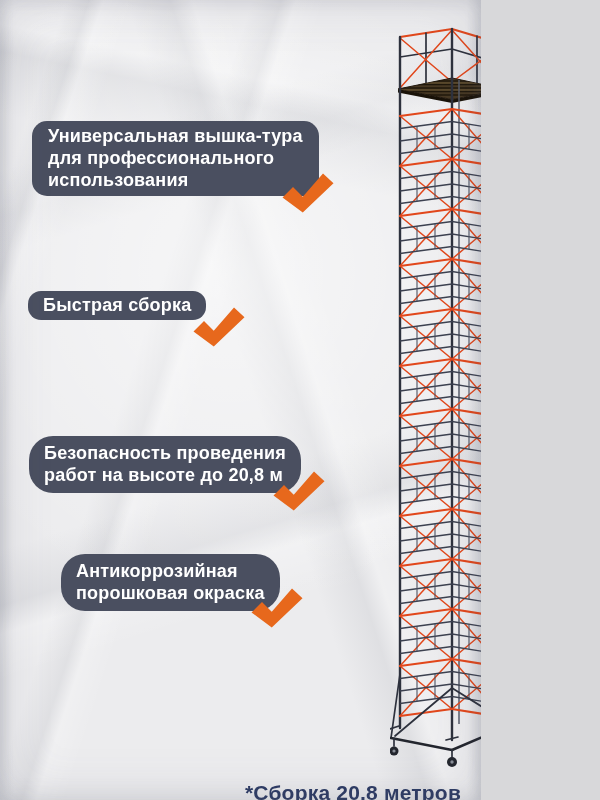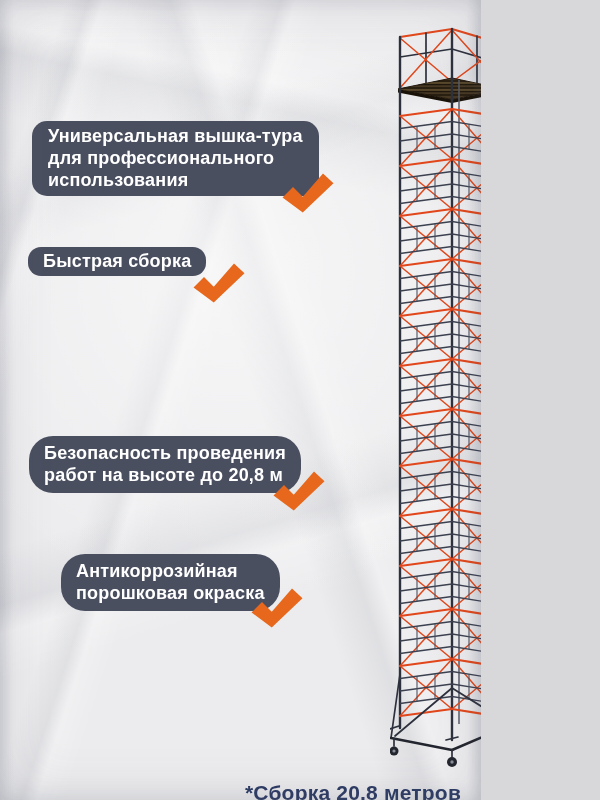--- a/index.html
+++ b/index.html
@@ -33,21 +33,21 @@
     white-space:pre-line;
     letter-spacing:.2px;
     border-radius:15px;
     padding:4px 16px 5px;
   }
   .f1{left:32px;top:121px;}
   .f2{left:28px;top:247px;}
   .f3{left:29px;top:342px;}
   .f4{left:29px;top:436px;}
   .f5{left:29px;top:554px;padding-left:32px;}
-  .f2 .badge,.f3 .badge{padding:3px 15px 4px;border-radius:13px;}
+  .f2 .badge,.f3 .badge{padding:3px 15px 4px;border-radius:13px;margin-top:44px;}
   .f4 .badge,.f5 .badge{padding:6px 15px 7px;border-radius:24px;}
 
   .check{position:absolute;width:54px;height:42px;}
   .f1 .check{right:-16px;bottom:-18px;}
   .f2 .check{right:-40px;bottom:-28px;}
   .f3 .check{right:-38px;bottom:-22px;}
   .f4 .check{right:-25px;bottom:-19px;}
   .f5 .check{right:-24px;bottom:-18px;}
 
   .tower{position:absolute;left:390px;top:24px;width:124px;height:752px;}

